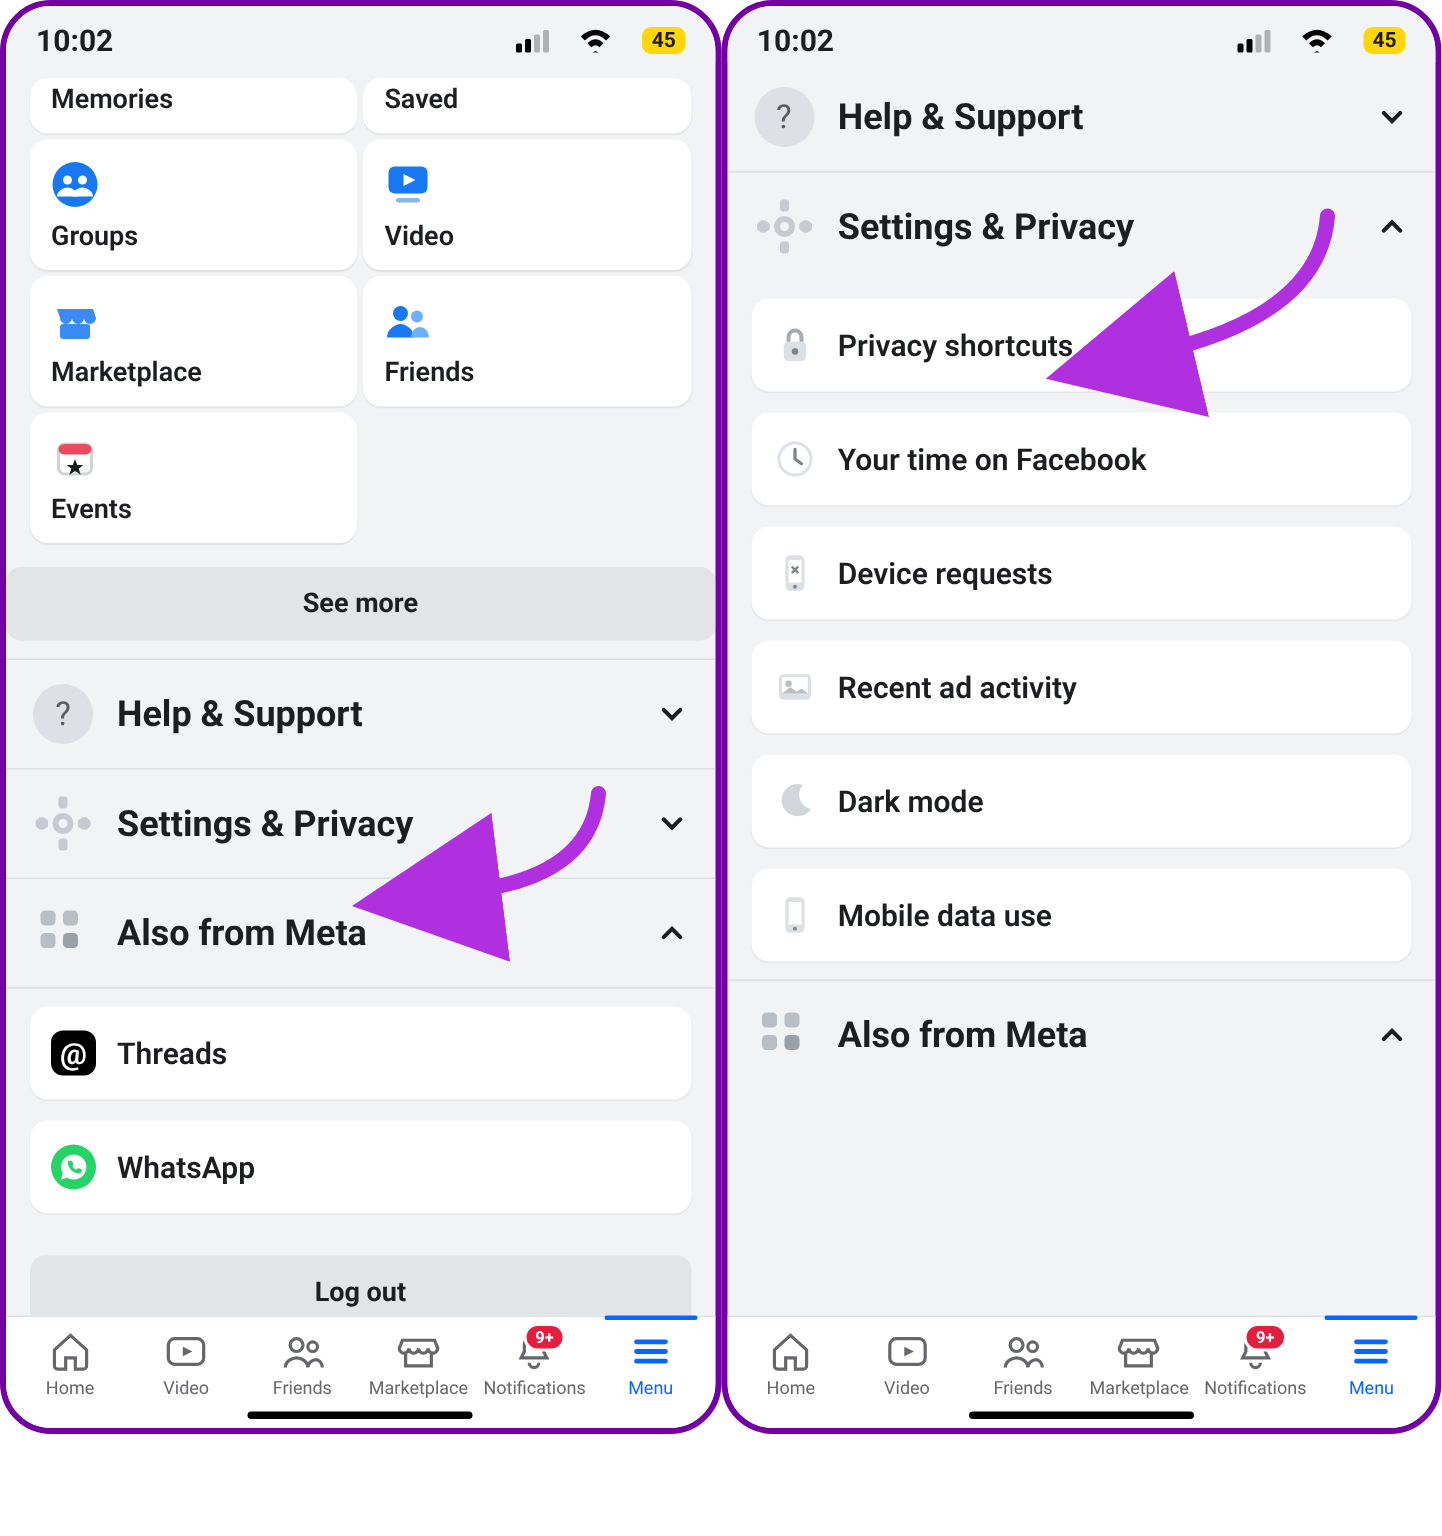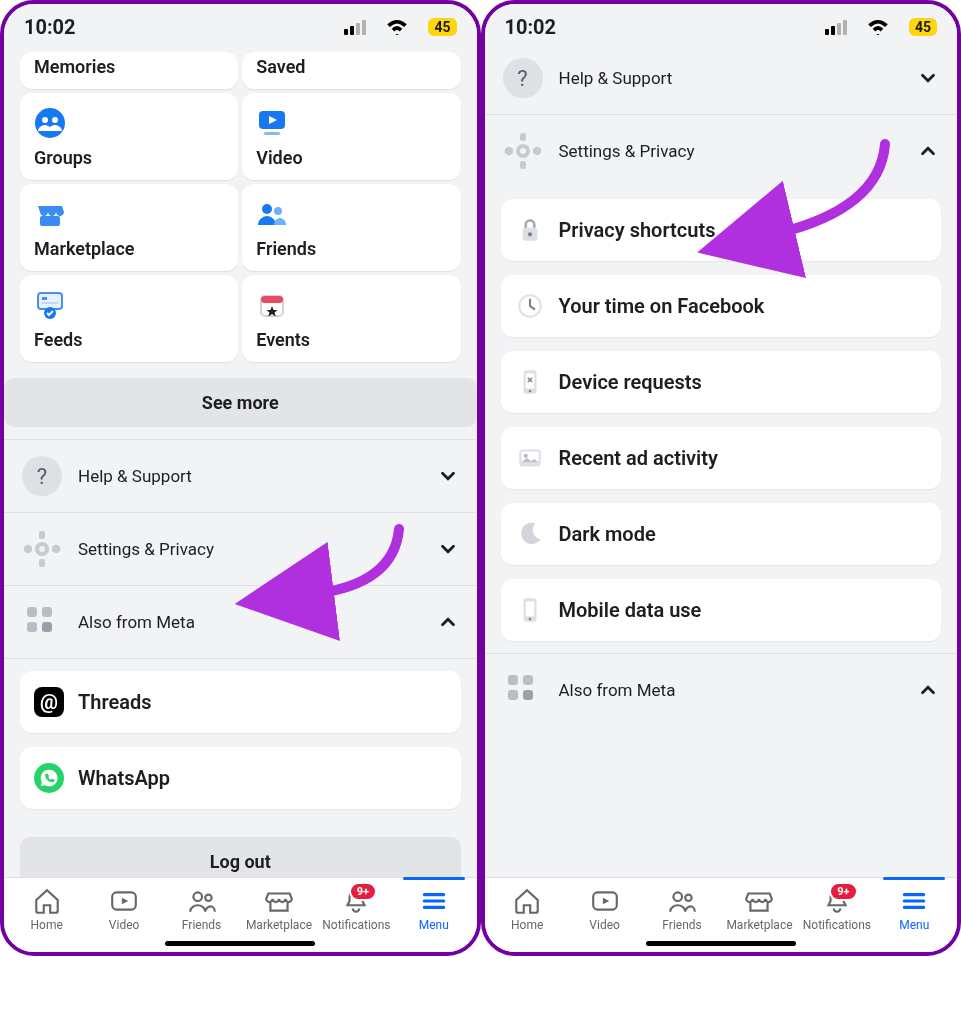--- a/index.html
+++ b/index.html
@@ -56,21 +56,21 @@
   
   .scroll{flex:1;overflow:hidden;padding-bottom:90px;}
   .grid-tiles{display:grid;grid-template-columns:1fr 1fr;gap:4px;padding:10px 16px 0;}
   .tile{background:var(--card);border-radius:12px;padding:14px 14px 12px;box-shadow:0 1px 1px rgba(0,0,0,.08);display:flex;flex-direction:column;gap:8px;position:relative;}
   .tile .ico{width:32px;height:32px;display:flex;align-items:center;justify-content:center;}
   .tile .lbl{font-size:18px;font-weight:600;}
   .seemore{margin:16px 0 12px;background:#e3e4e6;border-radius:10px;text-align:center;padding:14px;font-weight:700;font-size:18px;}
   .accordion{border-top:1px solid var(--divider);}
   .acc-row{display:flex;align-items:center;gap:16px;padding:16px 18px;border-bottom:1px solid var(--divider);}
   .acc-row .aicon{width:40px;height:40px;border-radius:20px;background:#dde0e4;display:flex;align-items:center;justify-content:center;font-size:22px;color:#5a5d62;}
-  .acc-row .glabel{font-size:17px;font-weight:400;flex:1;}
+  .acc-row .glabel{font-size:24px;font-weight:700;flex:1;}
   .chev{width:22px;height:22px;flex-shrink:0;}
   .chev svg{width:100%;height:100%;}
   .sub-list{padding:12px 16px;display:flex;flex-direction:column;gap:14px;}
   .sub-item{background:var(--card);border-radius:12px;padding:16px 14px;display:flex;align-items:center;gap:14px;box-shadow:0 1px 1px rgba(0,0,0,.06);}
   .sub-item .sico{width:30px;height:30px;display:flex;align-items:center;justify-content:center;font-size:22px;}
   .sub-item .slbl{font-size:20px;font-weight:600;}
   .logout{margin:16px;background:#e3e4e6;border-radius:10px;text-align:center;padding:14px;font-weight:700;font-size:18px;}
   
   .tabbar{position:absolute;bottom:0;left:0;right:0;background:#fff;border-top:1px solid var(--divider);display:flex;justify-content:space-around;padding:8px 4px 20px;}
   .tab{display:flex;flex-direction:column;align-items:center;gap:2px;font-size:12px;color:var(--muted);position:relative;flex:1;}
@@ -160,32 +160,20 @@
           <svg viewBox="0 0 32 32">
               <circle cx="11" cy="11" r="5" fill="#1778f2"></circle>
               <circle cx="22" cy="13" r="4" fill="#6db0ff"></circle>
               <path d="M2 27c0-6 6-9 9-9s9 3 9 9z" fill="#1778f2"></path>
               <path d="M18 27c0-5 4-7 6-7s6 2 6 7z" fill="#6db0ff"></path>
             </svg>
         </div>
         <div class="lbl">Friends</div>
       </div>
 
-      <div class="tile">
-        <div class="ico">
-          <svg viewBox="0 0 32 32">
-              <rect x="4" y="4" width="24" height="16" rx="3" fill="#e7f0fd" stroke="#4b8ef0" stroke-width="2"></rect>
-              <rect x="8" y="8" width="5" height="3" fill="#4b8ef0"></rect>
-              <rect x="8" y="13" width="16" height="2" fill="#c1d7f7"></rect>
-              <circle cx="16" cy="24" r="6" fill="#1778f2"></circle>
-              <path d="M13 24l2 2 4-4" stroke="#fff" stroke-width="2" fill="none"></path>
-            </svg>
-        </div>
-        <div class="lbl">Feeds</div>
-      </div>
 
       <div class="tile">
         <div class="ico">
           <svg viewBox="0 0 32 32">
               <rect x="5" y="7" width="22" height="20" rx="4" fill="#fff" stroke="#d0d3d8" stroke-width="2"></rect>
               <rect x="5" y="7" width="22" height="7" rx="4" fill="#e84a5f"></rect>
               <polygon points="16,17 17.5,21 21.5,21 18.5,23.5 19.8,27.5 16,25 12.2,27.5 13.5,23.5 10.5,21 14.5,21" fill="#1c1e21"></polygon>
             </svg>
         </div>
         <div class="lbl">Events</div>

